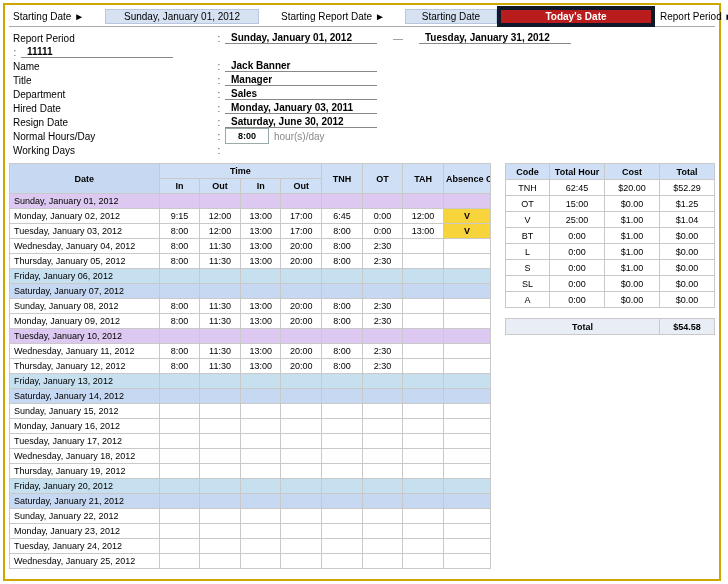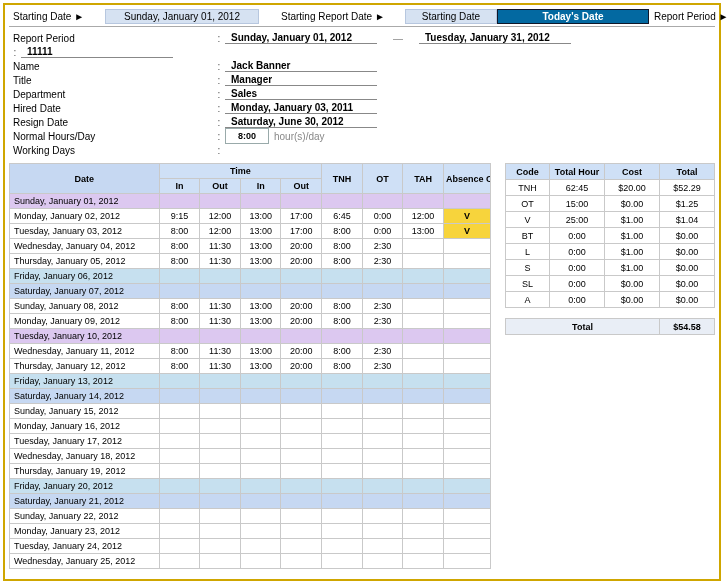--- a/index.html
+++ b/index.html
@@ -15,21 +15,21 @@
     border: 2px solid #cfa600;
     background: #fff;
     box-sizing: border-box;
     padding: 4px 4px 10px 4px;
   }
   
   .top-rows { display: flex; flex-direction: row; gap: 1px; }
   .top-row { display: flex; align-items: center; height: 15px; }
   .top-row .cell { padding: 0 4px; }
   .seg-blue { background: #d6e2f2; border: 1px solid #b7c7df; height: 13px; display: inline-flex; align-items: center; justify-content: center; }
-  .seg-orange { background: #0369a1; color: #fff; border: 1px solid #0f172a; height: 13px; display:inline-flex; align-items:center; justify-content:center; font-weight:bold;}
+  .seg-orange { background: #b91c1c; color: #fff; border: 4px solid #0f172a; height: 13px; display:inline-flex; align-items:center; justify-content:center; font-weight:bold;}
   .seg-plain { border: 1px solid #ccc; height:13px; display:inline-flex; align-items:center; justify-content:center;}
   .hr { border-top: 1px solid #aaa; margin: 2px 0 4px 0; }
 
   
   .details { margin-top: 4px; }
   .details .d-row { display:flex; align-items:center; height:14px; }
   .d-lbl { width: 200px; padding-left: 4px;}
   .d-sep { width: 12px; text-align:center; color:#555;}
   .d-val { font-weight: bold; border-bottom: 1px solid #888; padding: 0 6px; min-width: 140px; display:inline-flex; align-items:center;}
   .d-right { margin-left: 16px; }

